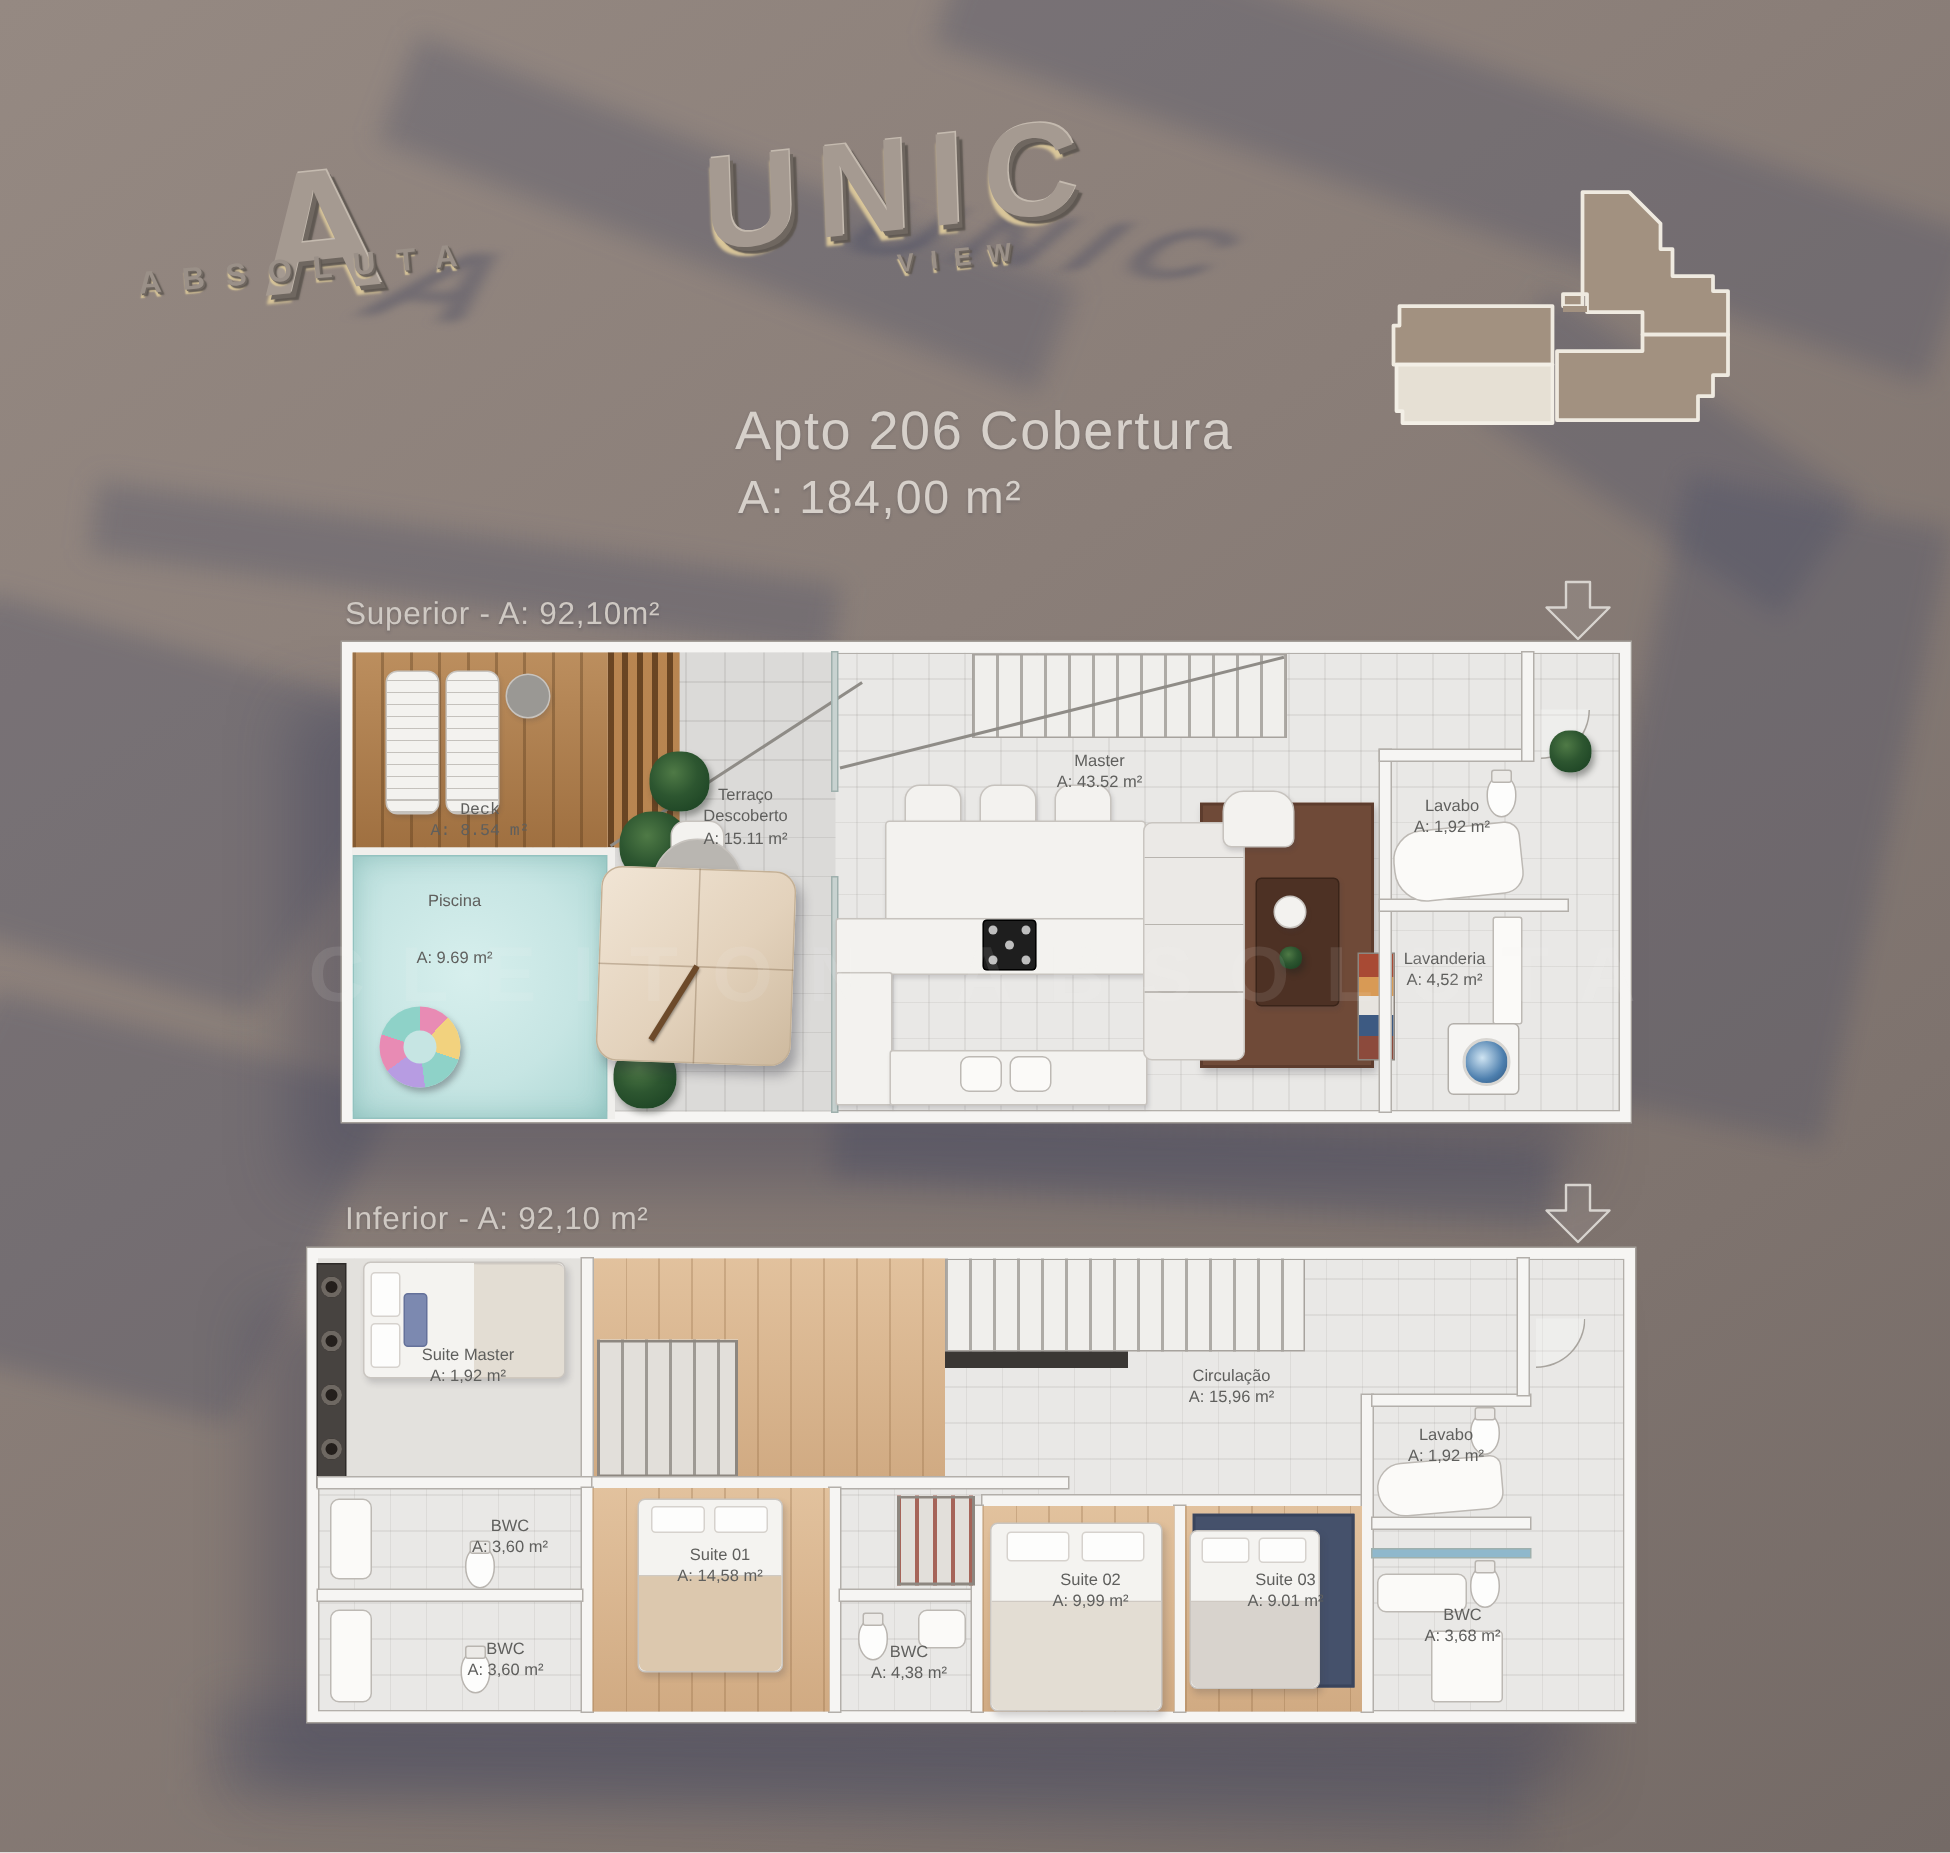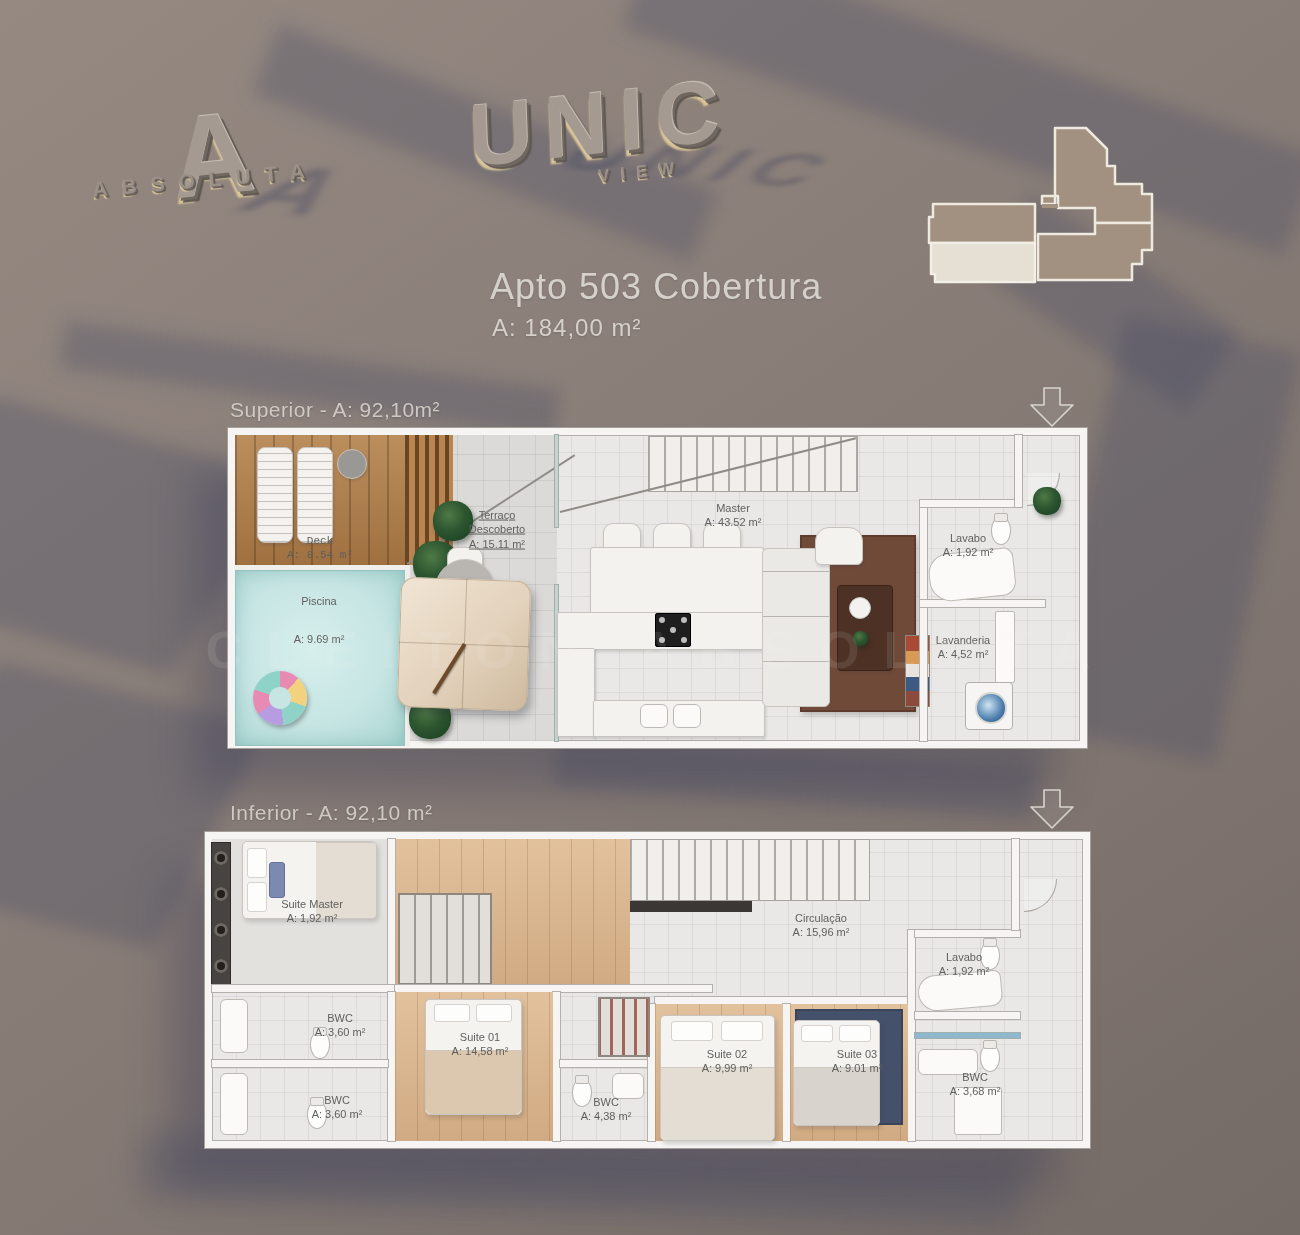--- a/index.html
+++ b/index.html
@@ -130,22 +130,22 @@
   <div class="subbrand" style="left:598px; top:162px; font-size:17px; letter-spacing:11px; transform:rotate(-6deg);">VIEW</div>
 
   <svg class="keyplan" style="left:915px; top:116px;" width="345" height="220" viewBox="0 0 345 220">
     <polygon points="140,12 171,12 192,33 192,50 200,50 200,68 227,68 227,78 237,78 237,107 180,107 180,92 143,92 143,80 127,80 127,88 140,88" fill="#a29180" stroke="#efeae0" stroke-width="2.5" stroke-linejoin="round"></polygon>
     <polygon points="18,88 120,88 120,127 14,127 14,101 18,101" fill="#a29180" stroke="#efeae0" stroke-width="2.5" stroke-linejoin="round"></polygon>
     <polygon points="123,118 180,118 180,107 237,107 237,134 227,134 227,148 217,148 217,164 123,164 123,134" fill="#a29180" stroke="#efeae0" stroke-width="2.5" stroke-linejoin="round"></polygon>
     <polygon points="16,127 120,127 120,166 20,166 20,158 16,158" fill="#e6e0d4" stroke="#f3efe6" stroke-width="2.5" stroke-linejoin="round"></polygon>
     <polygon points="127,88 143,88 143,92 127,92" fill="#a29180" stroke="none"></polygon>
   </svg>
 
-  <div class="title-line" style="left:490px; top:266px; font-size:36px;">Apto 503 Cobertura</div>
-  <div class="title-line" style="left:492px; top:314px; font-size:24px;">A: 184,00 m²</div>
+  <div class="title-line" style="left:490px; top:266px; font-size:36px;">Apto 206 Cobertura</div>
+  <div class="title-line" style="left:492px; top:314px; font-size:31px;">A: 184,00 m²</div>
 
   <div class="floor-label" style="left:230px; top:398px;">Superior - A: 92,10m²</div>
 
   <svg class="arrow-entry" style="left:1026px; top:386px;" width="52" height="42" viewBox="0 0 52 42">
     <path d="M18 2 h16 v17 h13 L26 40 5 19 h13 z" fill="rgba(255,255,255,0.07)" stroke="#d8d4cf" stroke-width="1.6" stroke-linejoin="round"></path>
   </svg>
 
   <div class="plan" style="left:228px; top:428px; width:845px; height:306px;">
 
     <div class="zone terrace" style="left:170px; top:0; width:152px; height:306px;"></div>
@@ -216,25 +216,25 @@
     <div class="sinkblock" style="left:760px; top:176px; width:18px; height:70px; border-radius:2px;"></div>
     <div class="washer" style="left:730px; top:247px; width:46px; height:46px;"></div>
 
     <div class="doorarc" style="left:792px; top:38px; width:32px; height:32px;"></div>
     <div class="plant" style="left:798px; top:52px; width:28px; height:28px;"></div>
 
     <div class="rlabel" style="left:85px; top:113px;font-family:Liberation Mono, monospace;">
       <span>Deck</span>
       <span>A: 8.54 m²</span>
     </div>
-    <div class="rlabel" style="left:84px; top:185px;gap:24px;">
+    <div class="rlabel" style="left:68px; top:185px;gap:24px;">
       <span>Piscina</span>
       <span>A: 9.69 m²</span>
     </div>
-    <div class="rlabel wrap" style="left:262px; top:94px;text-decoration:underline;">
+    <div class="rlabel wrap" style="left:262px; top:110px;">
       <span>Terraço Descoberto</span>
       <span>A: 15.11 m²</span>
     </div>
     <div class="rlabel" style="left:498px; top:80px;">
       <span>Master</span>
       <span>A: 43.52 m²</span>
     </div>
     <div class="rlabel" style="left:733px; top:110px;">
       <span>Lavabo</span>
       <span>A: 1,92 m²</span>

